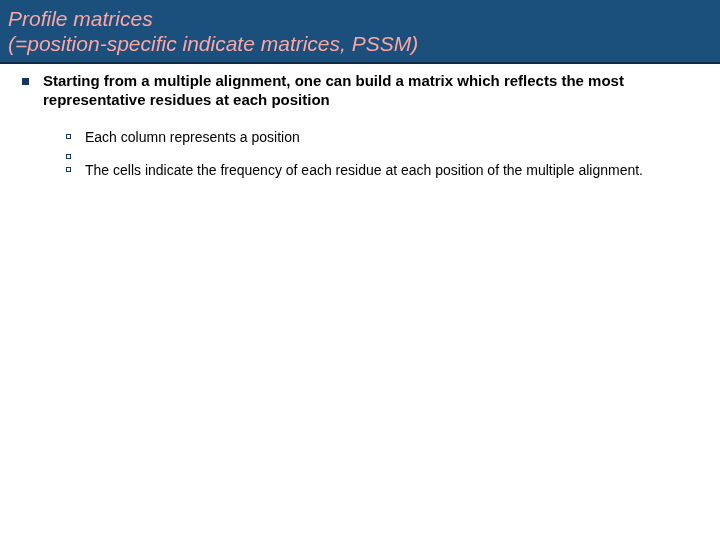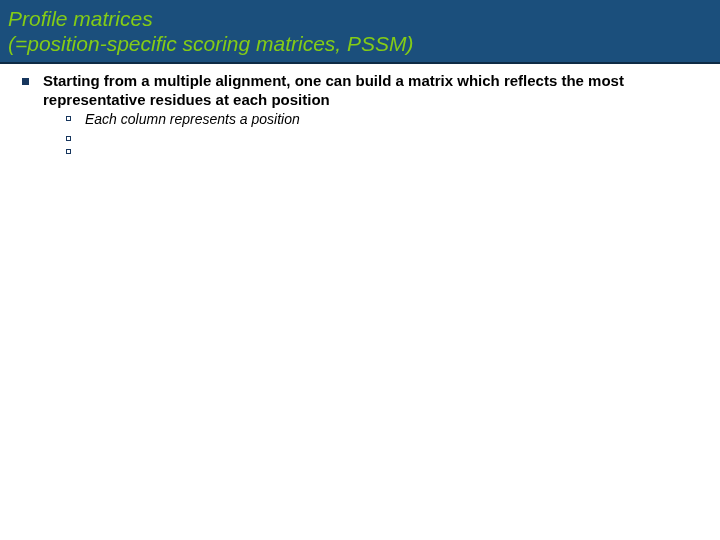--- a/index.html
+++ b/index.html
@@ -1,19 +1,19 @@
 <!DOCTYPE html>
 <html><head>
 <meta charset="utf-8">
 <style>
   * { margin: 0; padding: 0; box-sizing: border-box; }
   html, body { width: 720px; height: 540px; background: #fff; font-family: Arial, Helvetica, sans-serif; color: #000; }
   .header {
     background: #1b4f7c;
-    color: #84cc16;
+    color: #fca5a5;
     padding: 6px 8px 6px 8px;
     border-bottom: 2px solid #0e2c45;
   }
   .header .title-line1 {
     font-size: 21px;
     font-style: italic;
     line-height: 1.2;
   }
   .header .title-line2 {
     font-size: 21px;
@@ -34,23 +34,22 @@
     margin-top: 6px;
     margin-right: 14px;
   }
   .level1-text {
     font-size: 15px;
     font-weight: bold;
     line-height: 1.25;
     color: #000;
   }
   .level2-wrap {
-    margin-top: 0;
+    margin-top: 18px;
     margin-left: 44px;
-    font-style: italic;
   }
   .level2 {
     display: flex;
     align-items: flex-start;
     margin-bottom: 2px;
   }
   .bullet-sq-small {
     width: 5px; height: 5px;
     border: 1px solid #17365d;
     background: transparent;
@@ -63,21 +62,21 @@
     line-height: 1.3;
     color: #000;
     max-width: 570px;
   }
 </style>
 </head>
 <body>
 
 <div class="header">
   <div class="title-line1">Profile matrices</div>
-  <div class="title-line2">(=position-specific scoring matrices, PSSM)</div>
+  <div class="title-line2">(=position-specific indicate matrices, PSSM)</div>
 </div>
 
 <div class="body">
 
   <div class="level1">
     <div class="bullet-sq-large"></div>
     <div class="level1-text">Starting from a multiple alignment, one can build a matrix which reflects the most representative residues at each position</div>
   </div>
 
   <div class="level2-wrap">
@@ -86,17 +85,18 @@
       <div class="bullet-sq-small"></div>
       <div class="level2-text">Each column represents a position</div>
     </div>
 
     <div class="level2">
       <div class="bullet-sq-small"></div>
     </div>
 
     <div class="level2">
       <div class="bullet-sq-small"></div>
+      <div class="level2-text">The cells indicate the frequency of each residue at each position of the multiple alignment.</div>
     </div>
 
   </div>
 
 </div>
 
 </body></html>

